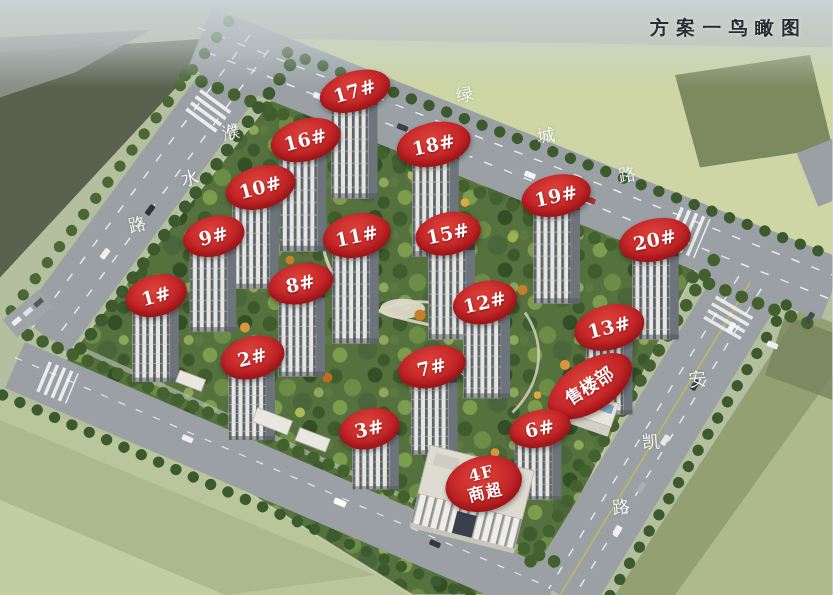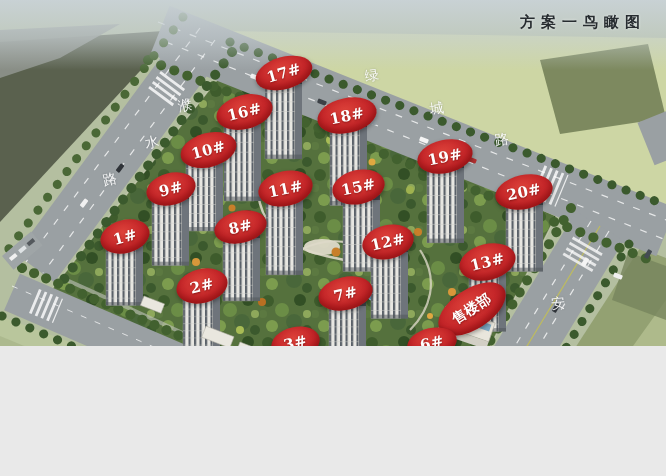--- a/index.html
+++ b/index.html
@@ -1,17 +1,17 @@
 <!DOCTYPE html>
 <html><head>
 <meta charset="utf-8">
 <style>
   html,body{margin:0;padding:0;background:#e9e9e9}
   .stage{
-    position:relative;width:666px;height:346px;overflow:hidden;
+    position:relative;width:666px;height:476px;overflow:hidden;
     background:#c7d0d2;font-family:"Liberation Sans",sans-serif;
   }
   .stage svg{position:absolute;left:0;top:0}
   .lbl{
     position:absolute;display:flex;align-items:center;justify-content:center;
     border-radius:50%;color:#fff;font-family:"DejaVu Serif",serif;font-weight:700;
     font-size:15px;letter-spacing:.5px;z-index:5;
     background:radial-gradient(ellipse at 48% 36%,#dd423a 0%,#c52629 55%,#a01a1f 100%);
     box-shadow:0 2px 4px rgba(0,0,0,.35), inset 0 -4px 7px rgba(110,0,0,.45);
     text-shadow:0 1px 2px rgba(90,0,0,.6);

